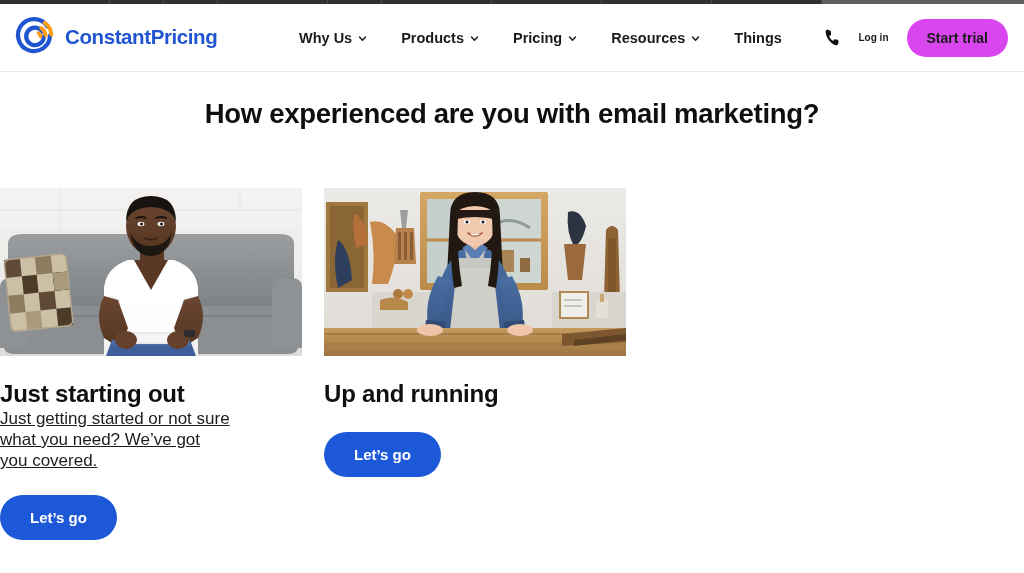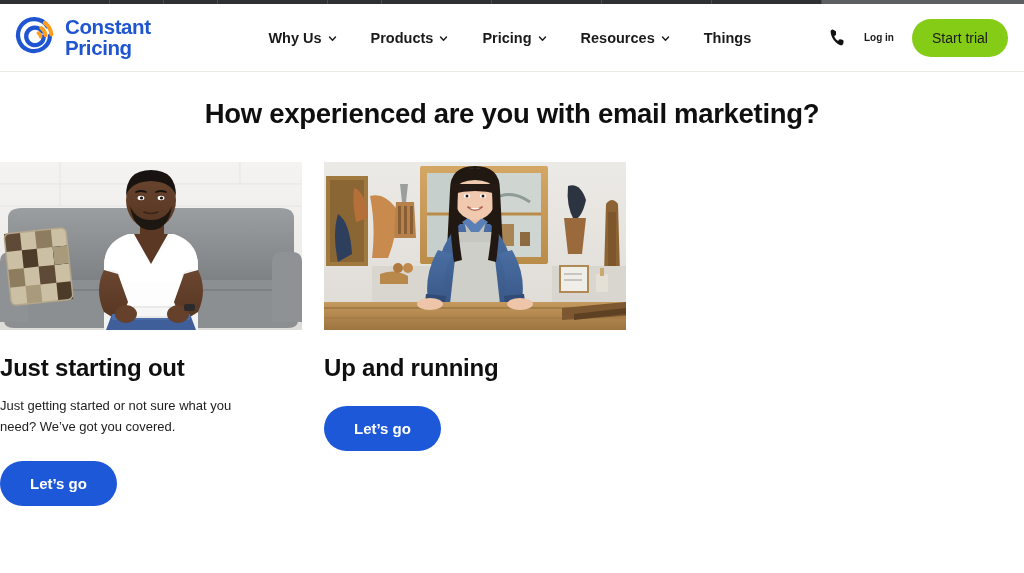--- a/index.html
+++ b/index.html
@@ -48,22 +48,23 @@
 
   .logo-block {
     display: flex;
     align-items: center;
     gap: 7px;
     flex: 0 0 auto;
   }
   .logo-mark { width: 44px; height: 44px; display: block; }
   .logo-wordmark {
     display: flex;
-    flex-direction: column;
+    flex-direction: row;
     line-height: 1.0;
+    align-items: flex-end;
   }
   .logo-wordmark span {
     font-size: 20.5px;
     font-weight: bold;
     color: #1f55d0;
     letter-spacing: -0.4px;
   }
 
   .main-nav {
     display: flex;
@@ -98,45 +99,45 @@
   }
   .phone-icon { width: 17px; height: 19px; display: block; cursor: pointer; }
   .login-link {
     font-size: 10px;
     font-weight: bold;
     color: #1a1a1a;
     cursor: pointer;
     white-space: nowrap;
   }
   .trial-btn {
-    background: #84cc16;
+    background: #d946ef;
     color: #1a1a1a;
     border: none;
     border-radius: 999px;
     font-family: inherit;
     font-size: 14px;
-    font-weight: normal;
+    font-weight: bold;
     padding: 11px 20px;
     cursor: pointer;
     white-space: nowrap;
   }
 
   
   .page-body {
     width: 100%;
     padding-top: 26px;
   }
 
   .page-title {
     text-align: center;
     font-size: 27.5px;
     font-weight: bold;
     color: #0f0f0f;
     letter-spacing: -0.3px;
-    margin-bottom: 32px;
+    margin-bottom: 58px;
   }
 
   .cards-row {
     display: flex;
     gap: 22px;
   }
 
   .card { width: 302px; }
 
   .card-photo {
@@ -150,25 +151,26 @@
 
   .card-title {
     font-size: 24px;
     font-weight: bold;
     color: #0f0f0f;
     letter-spacing: -0.2px;
     margin-top: 24px;
   }
 
   .card-desc {
-    font-size: 13px;
+    font-size: 17px;
     line-height: 21px;
     color: #1d1d1d;
-    margin-top: 13px;
+    margin-top: 0;
     width: 232px;
+    text-decoration: underline;
   }
 
   .card-cta {
     margin-top: 24px;
     background: #1d58d8;
     color: #ffffff;
     border: none;
     border-radius: 999px;
     font-family: inherit;
     font-size: 15px;

